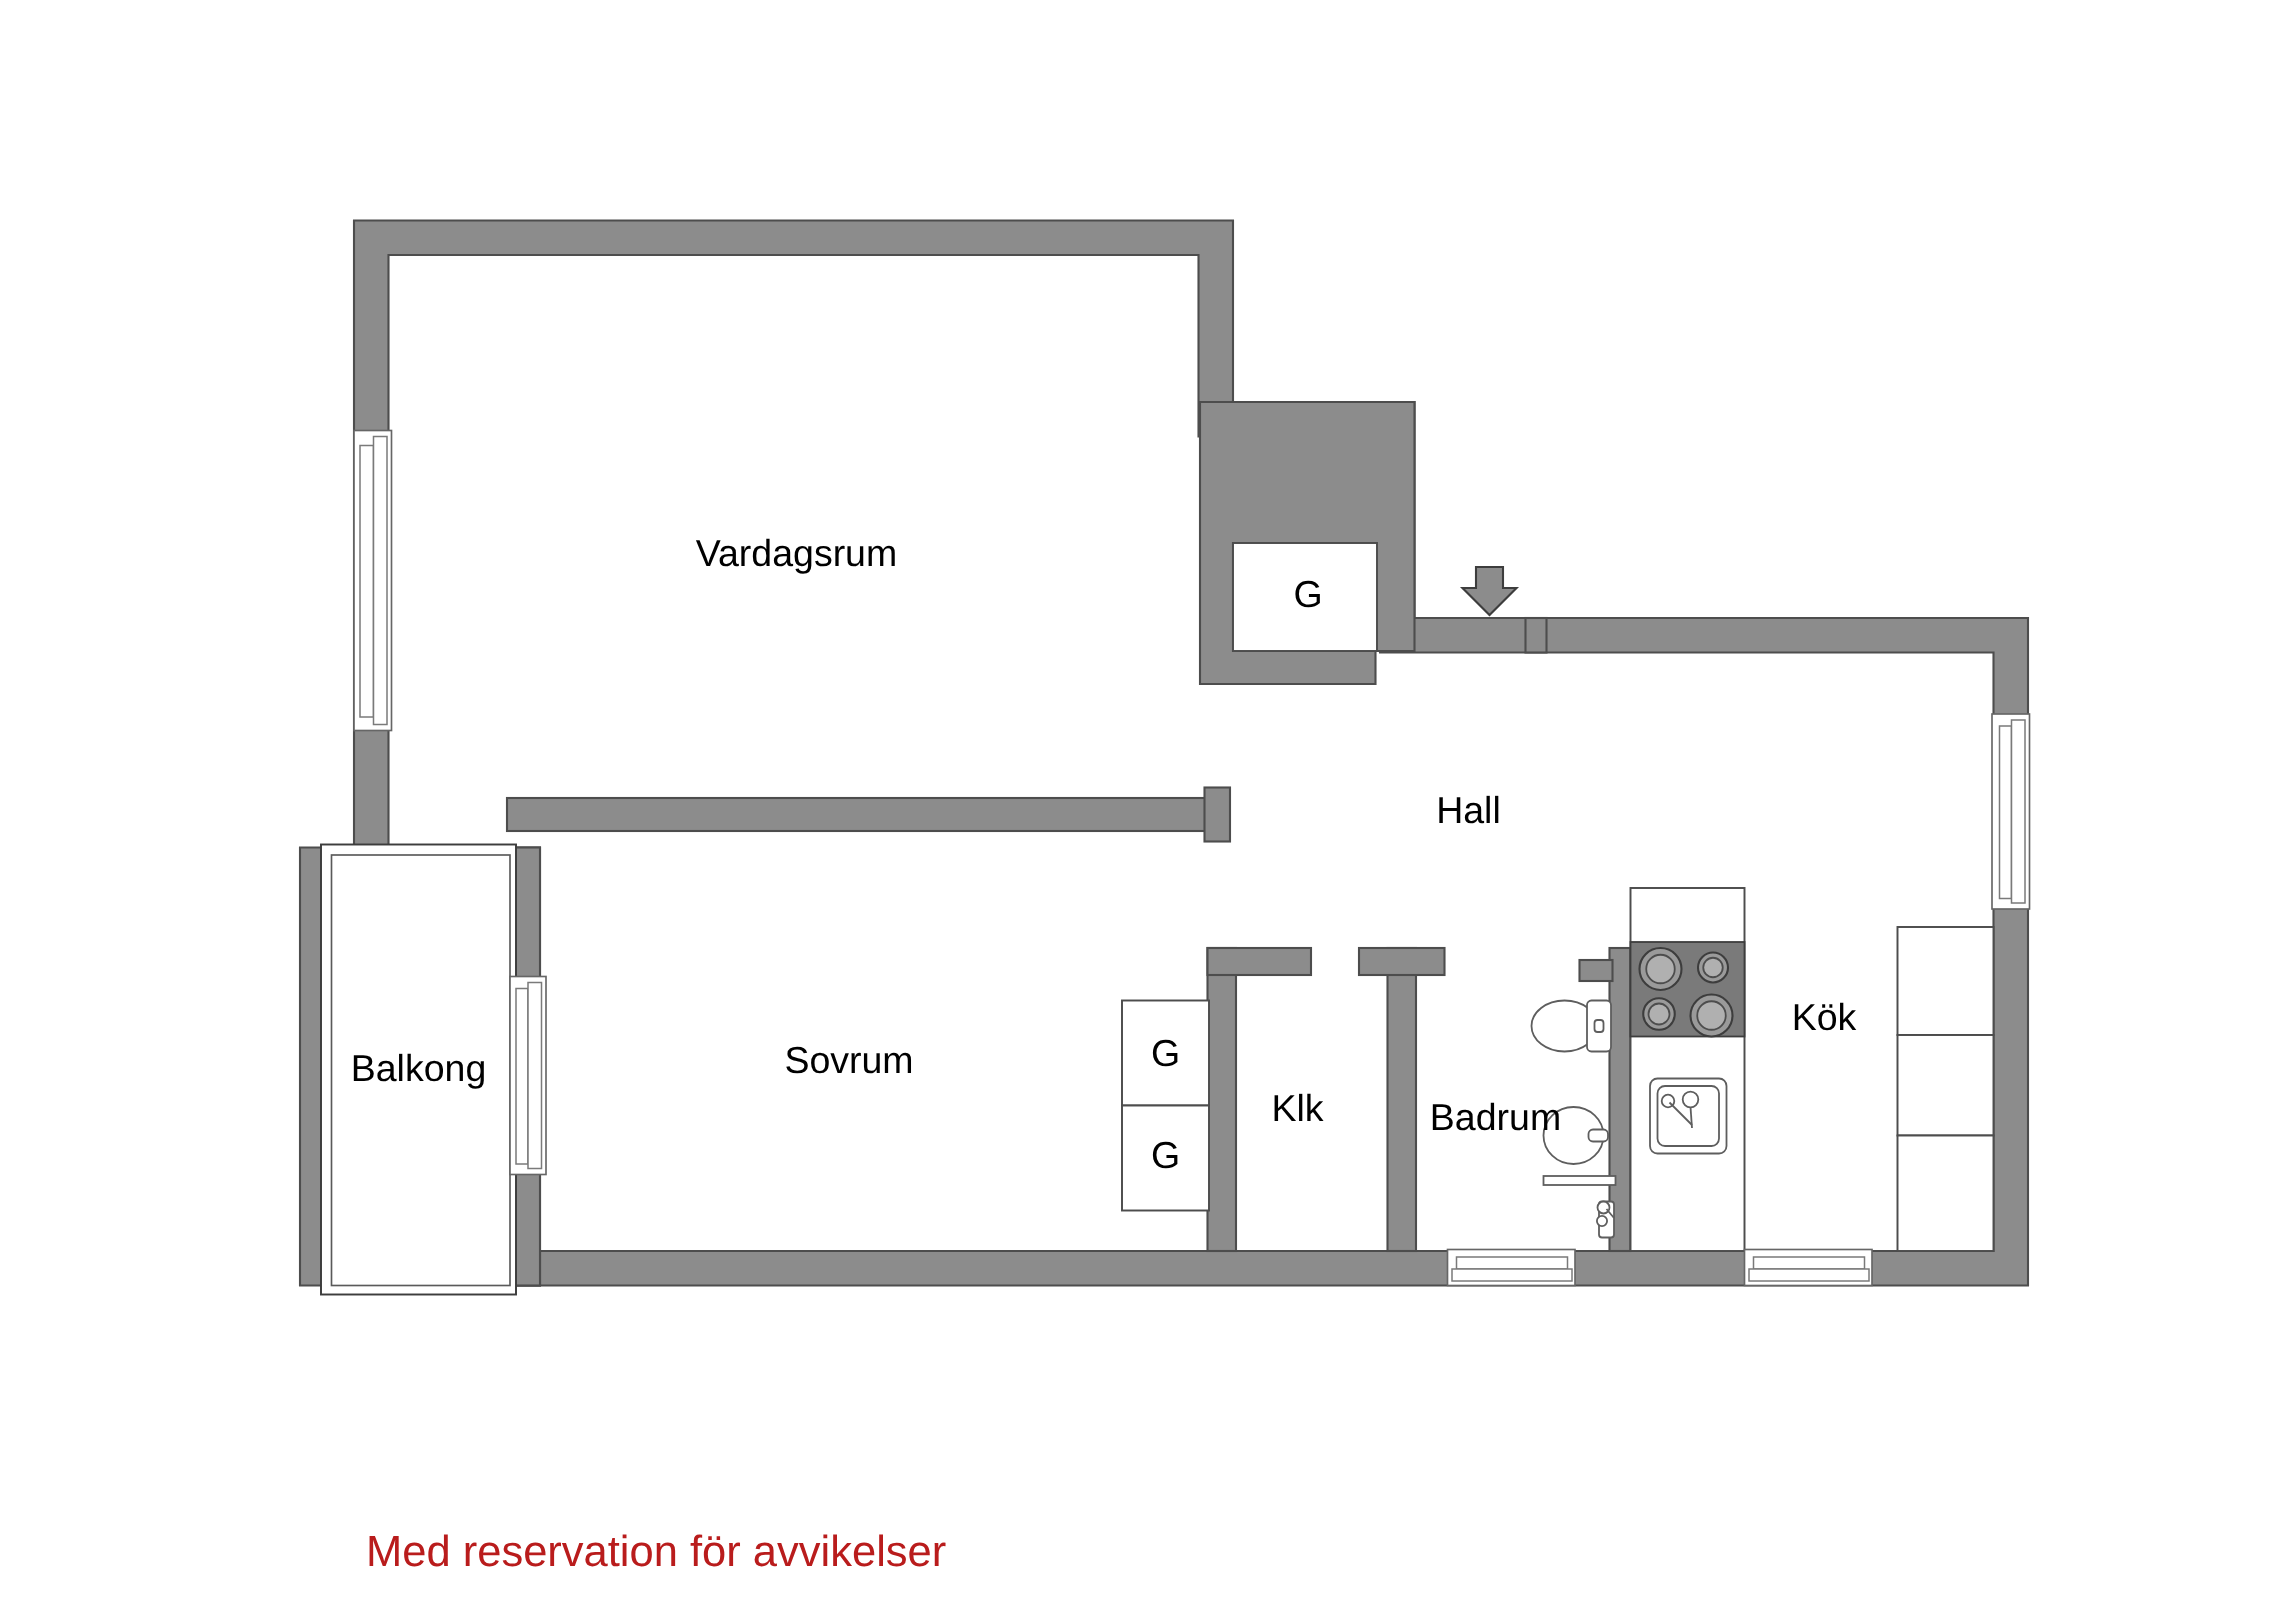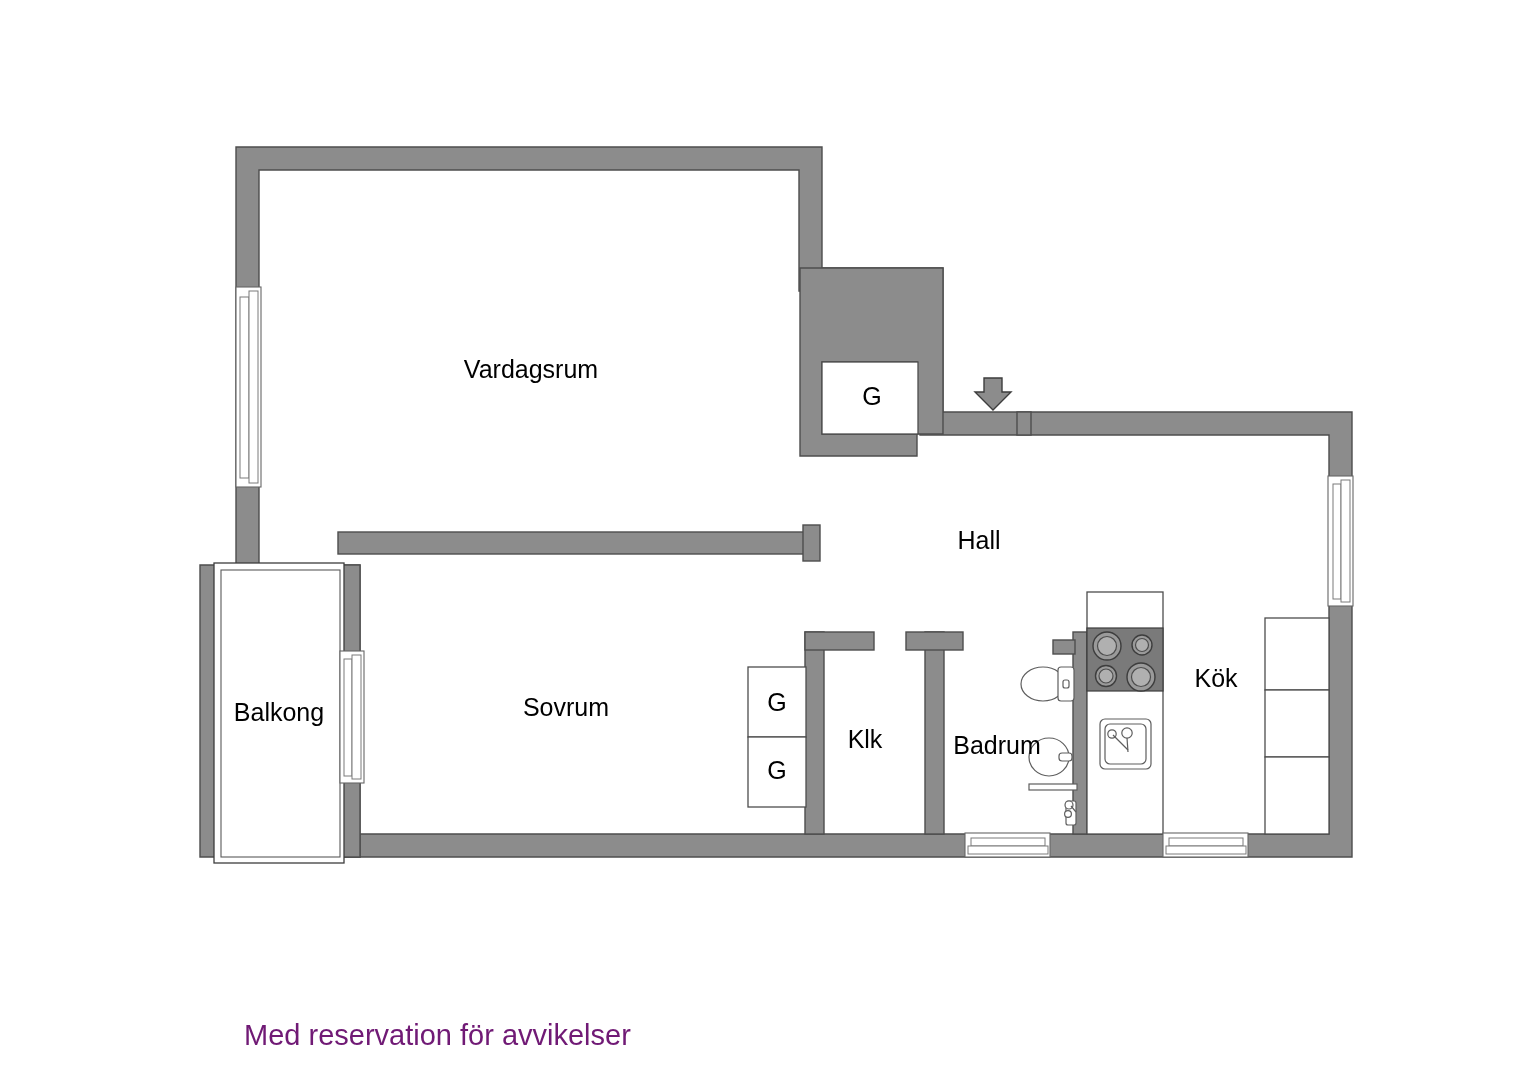--- a/index.html
+++ b/index.html
@@ -101,21 +101,21 @@
     fill: #000000;
     text-anchor: middle;
     dominant-baseline: middle;
   }
   .caption-text {
     position: absolute;
     left: 244px;
     top: 1019px;
     font-family: "Liberation Sans", sans-serif;
     font-size: 29px;
-    color: #701a75;
+    color: #b91c1c;
     white-space: nowrap;
     letter-spacing: 0px;
   }
 </style>
 </head>
 <body>
 
 <div id="plan-root">
 
   <svg class="floorplan" viewBox="0 0 1528 1080" xmlns="http://www.w3.org/2000/svg">

